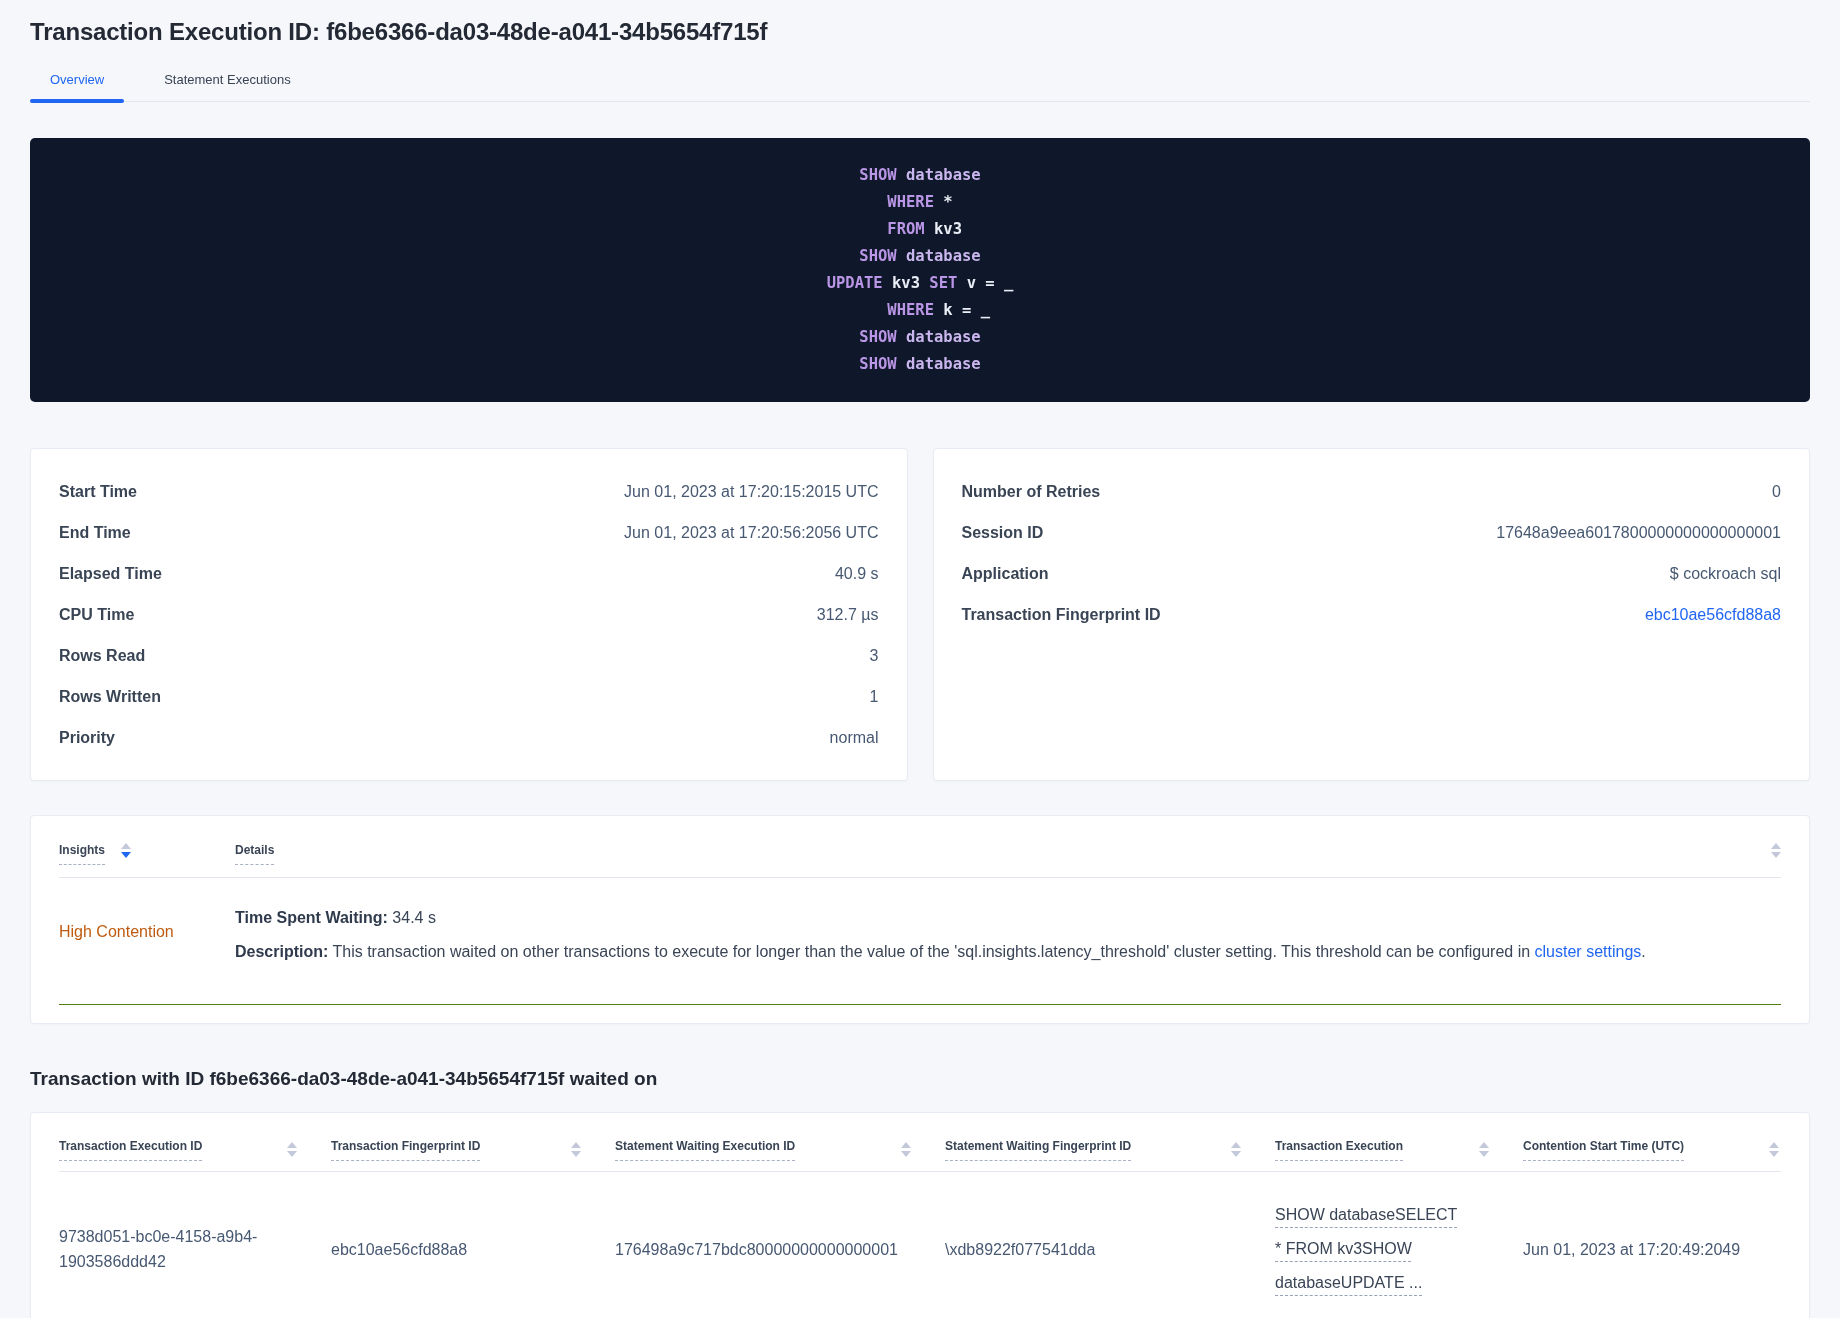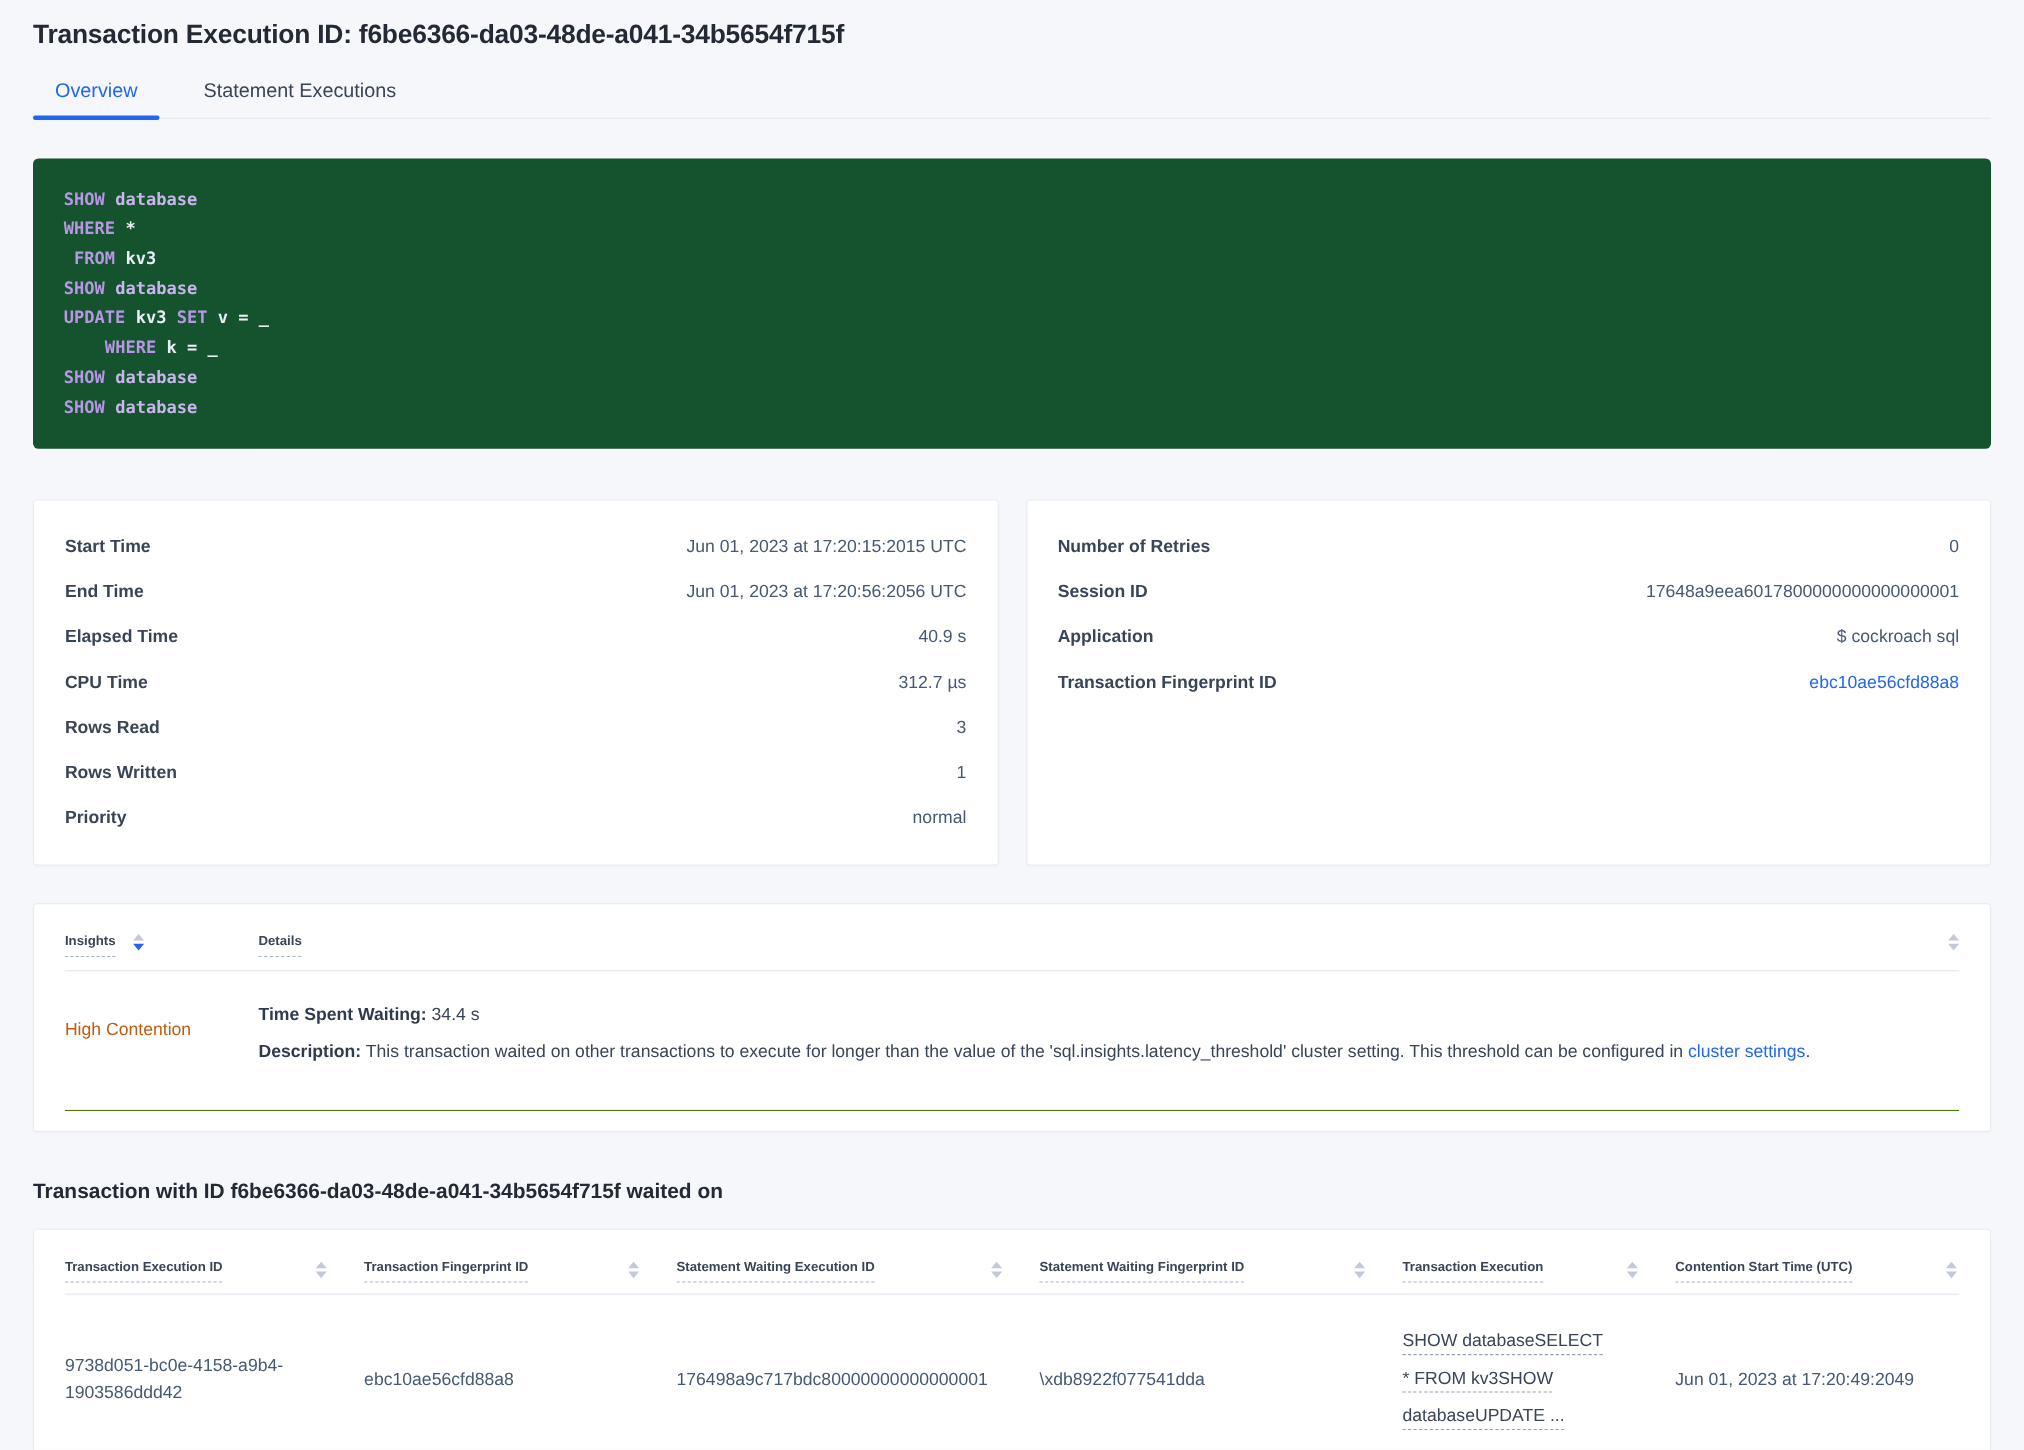--- a/index.html
+++ b/index.html
@@ -16,33 +16,33 @@
     margin-top:18px;
     font-size:24px; font-weight:700; color:#242a35;
     letter-spacing:-0.2px;
   }
   .tabs {
     display:flex; margin-top:26px;
     border-bottom:1px solid #e2e6ee;
   }
   .tab {
     position:relative; cursor:pointer;
-    font-size:18px; padding:0 20px 14px; margin-right:20px;
+    font-size:13px; padding:0 20px 14px; margin-right:20px;
     color:#394455;
   }
   .tab.active { color:#2066f2; }
   .tab.active::after {
     content:""; position:absolute; left:0; right:0; bottom:-2px;
     height:4px; border-radius:2px; background:#2066f2;
   }
 
   
   .codebox {
     margin-top:36px; padding:24px 28px;
-    background:#14532d; border-radius:5px;
+    background:#0f172a; border-radius:5px;text-align:center;
   }
   .code-line {
     font-family:"DejaVu Sans Mono","Liberation Mono",monospace;
     font-size:15.5px; font-weight:700; line-height:27px;
     white-space:pre; color:#e9edf5;
   }
   .kw  { color:#ba96e6; }
   .kw2 { color:#cab6ee; }
   .pl  { color:#e9edf5; }
 

